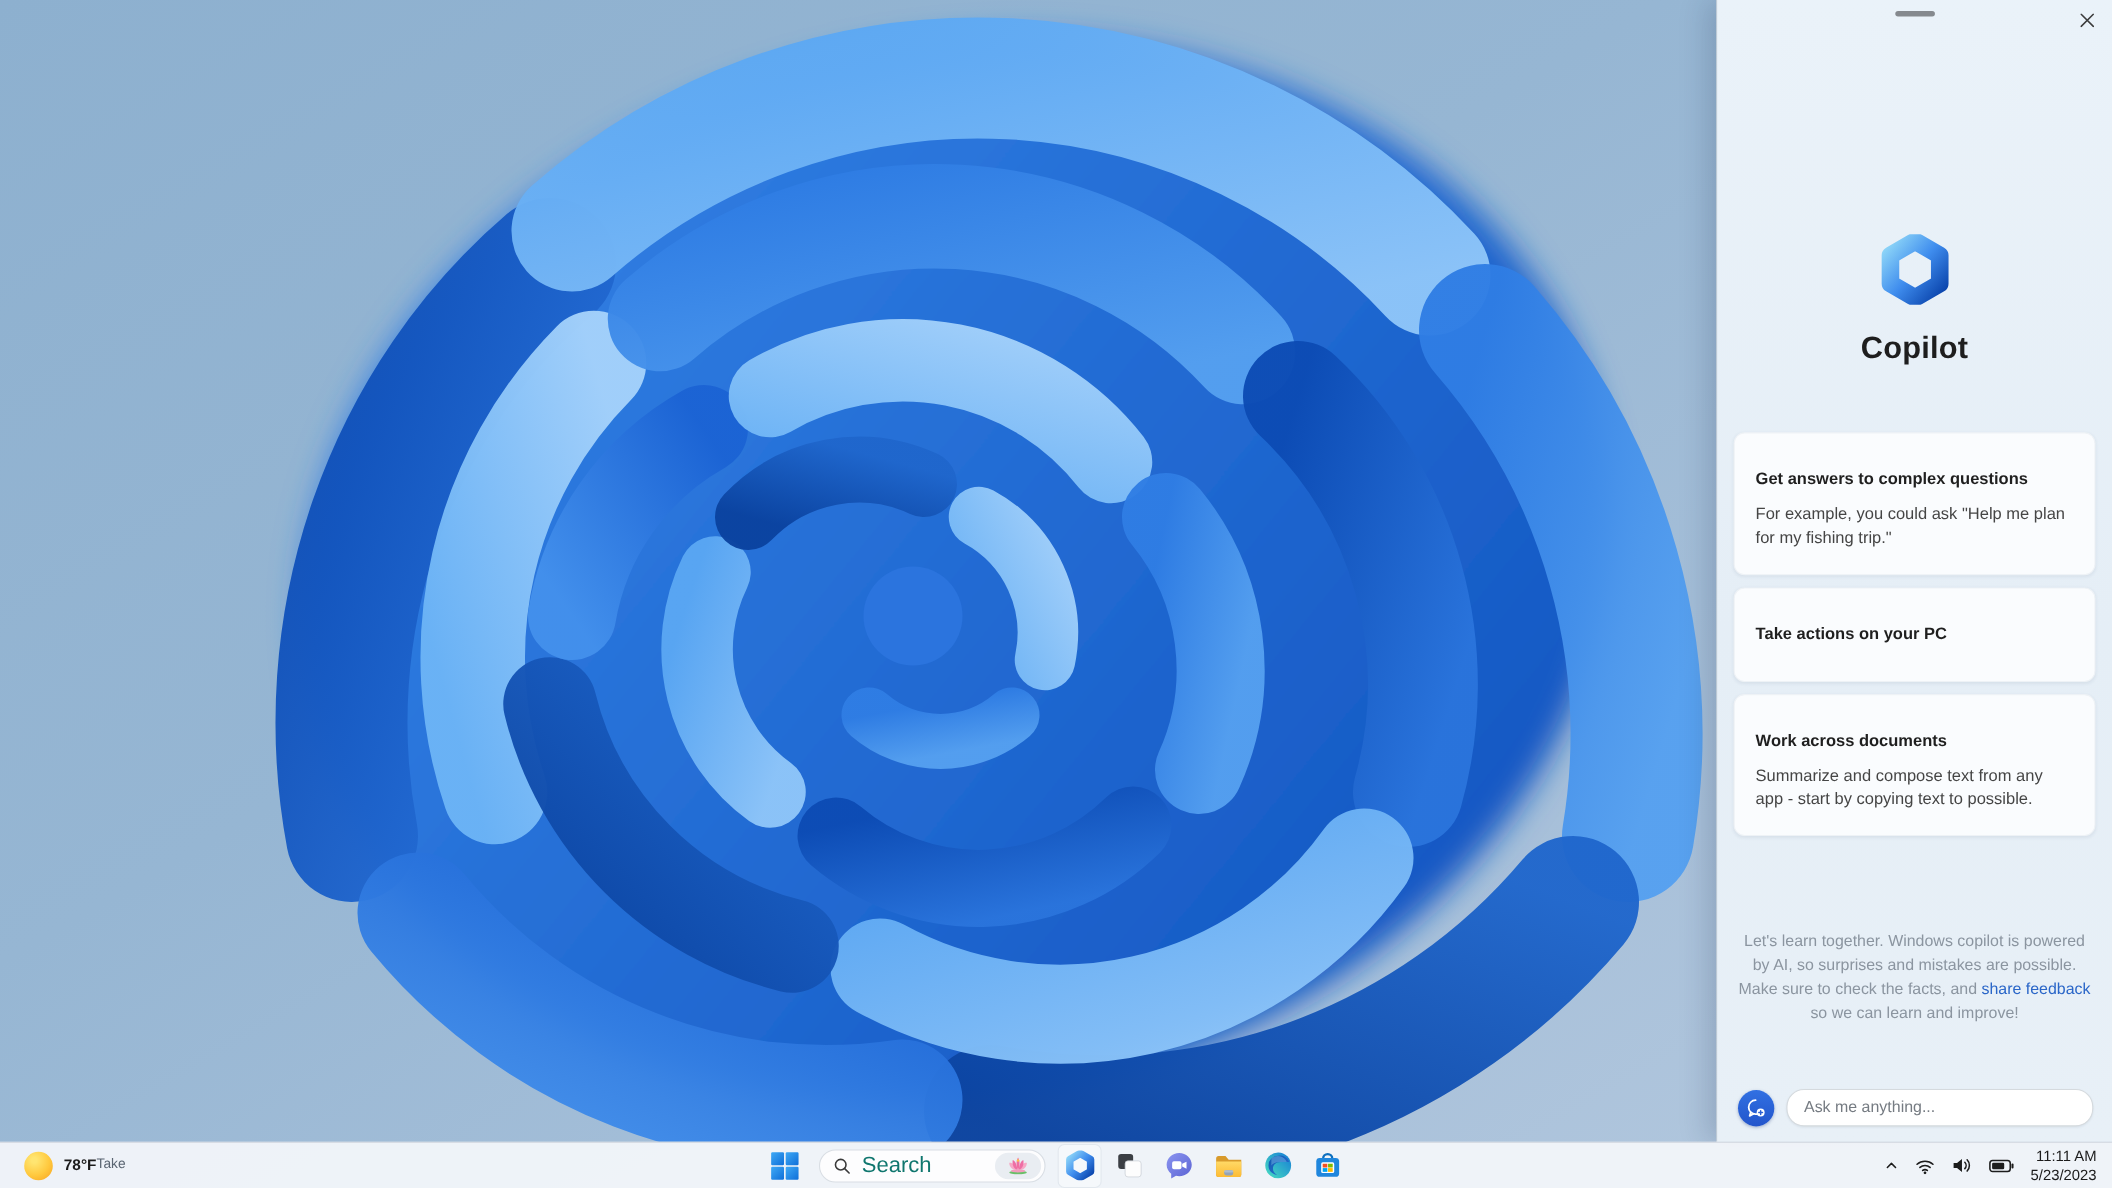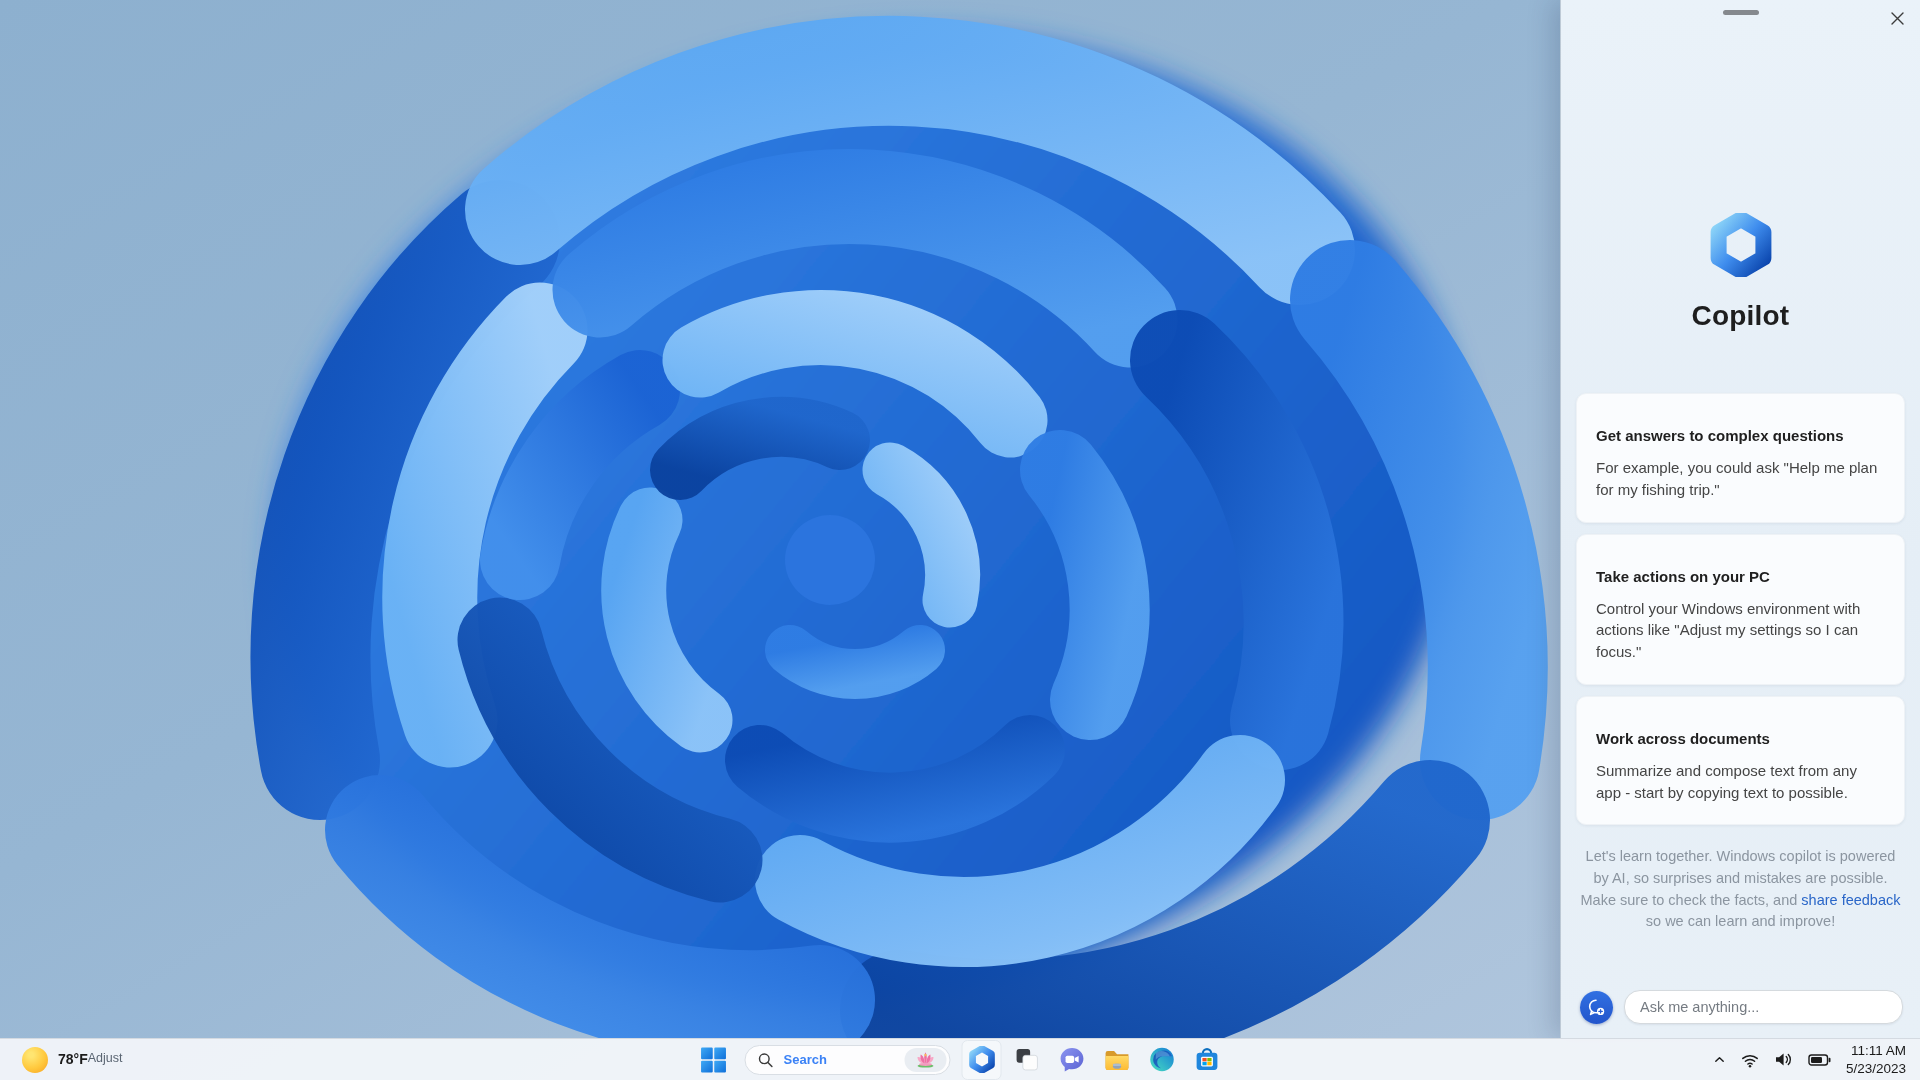--- a/index.html
+++ b/index.html
@@ -94,21 +94,21 @@
     width:40px;height:40px;border-radius:6px;
     display:flex;align-items:center;justify-content:center;cursor:pointer;flex:0 0 auto;
   }
   .tb-btn.active{background:#f5f8fb;border:1px solid #e2e8ee;box-sizing:border-box;}
   .search-pill{
     width:206px;height:30px;border-radius:15px;margin:0 6px;
     background:#fdfdfe;border:1px solid #d9dee4;
     display:flex;align-items:center;gap:10px;padding-left:12px;
     cursor:pointer;box-sizing:border-box;
   }
-  .search-label{font-size:13px;color:#3b82f6;font-weight:bold;}
+  .search-label{font-size:20px;color:#0f766e;}
   .search-highlight{
     margin-left:auto;margin-right:3px;width:42px;height:24px;border-radius:12px;
     background:#e9edf2;display:flex;align-items:center;justify-content:center;
   }
   .tray{
     position:absolute;right:0;top:0;height:100%;
     display:flex;align-items:center;gap:15px;padding-right:14px;
   }
   .tray-btn{display:flex;align-items:center;justify-content:center;cursor:pointer;}
   .clock{
@@ -203,21 +203,20 @@
 
   <div class="app-title">Copilot</div>
 
   <div class="cards">
     <div class="card">
       <div class="card-title">Get answers to complex questions</div>
       <div class="card-body">For example, you could ask "Help me plan for my fishing trip."</div>
     </div>
     <div class="card">
       <div class="card-title">Take actions on your PC</div>
-      <div class="card-body">Control your Windows environment with actions like "Adjust my settings so I can focus."</div>
     </div>
     <div class="card">
       <div class="card-title">Work across documents</div>
       <div class="card-body">Summarize and compose text from any app - start by copying text to possible.</div>
     </div>
   </div>
 
   <div class="disclaimer"><span>Let's learn together. Windows copilot is powered by AI, so surprises and mistakes are possible. Make sure to check the facts, and </span><span class="link">share feedback</span><span> so we can learn and improve!</span></div>
 
   <div class="input-row">
@@ -232,21 +231,21 @@
     <input class="ask-input" type="text" placeholder="Ask me anything..." style="">
   </div>
 </div>
 
 <div class="taskbar">
 
   <div class="weather">
     <div class="sun"></div>
     <div class="weather-text">
       <div class="weather-temp">78°F</div>
-      <div class="weather-cond">Adjust</div>
+      <div class="weather-cond">Take</div>
     </div>
   </div>
 
   <div class="center-cluster">
 
     <div class="tb-btn">
       <svg width="26" height="26" viewBox="0 0 24 24">
         <defs>
           <linearGradient id="winGrad" x1="0" y1="0" x2="1" y2="1">
             <stop offset="0" stop-color="#3fa9f5"></stop>

